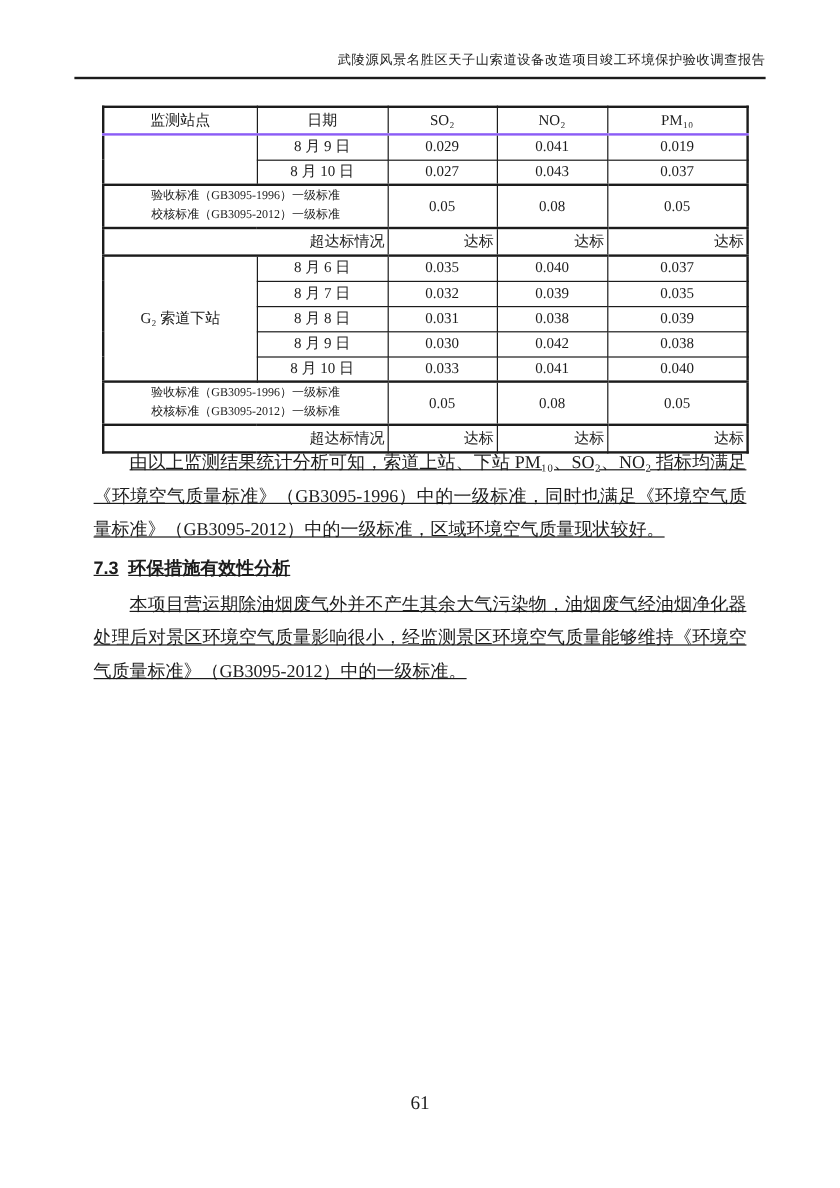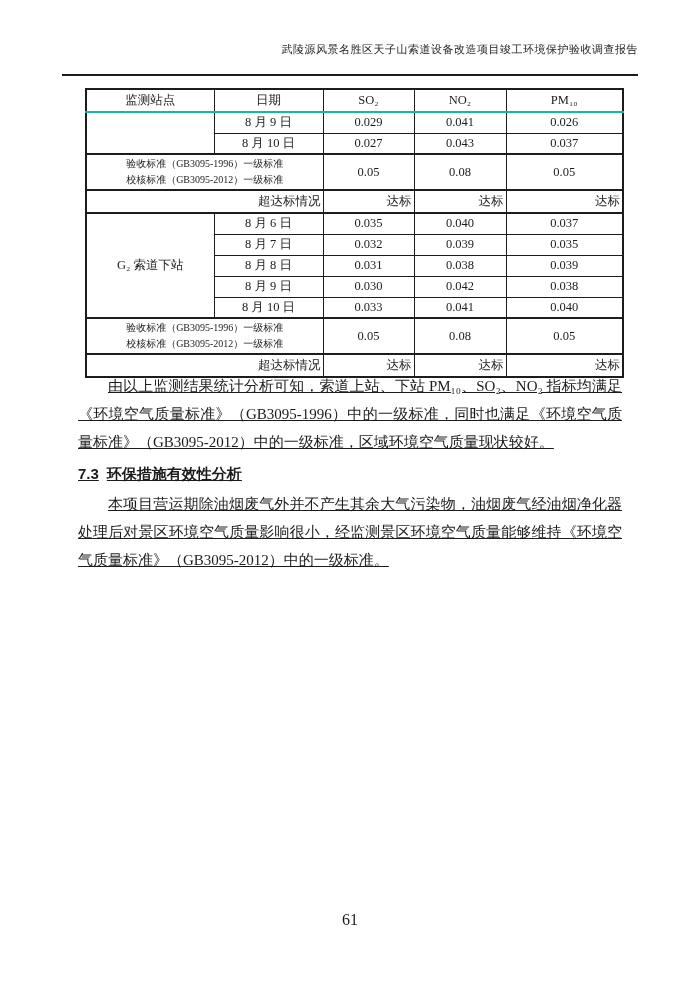--- a/index.html
+++ b/index.html
@@ -15,41 +15,41 @@
     overflow: hidden;
   }
   .header {
     position: absolute;
     left: 62px;
     top: 42px;
     width: 576px;
     text-align: right;
     font-size: 11px;
     letter-spacing: 0.5px;
-    padding-bottom: 17px;
+    padding-bottom: 7px;
     border-bottom: 2px solid #1c1c1c;
   }
   table.monitor {
     position: absolute;
     left: 85px;
     top: 88px;
     width: 537px;
     border-collapse: collapse;
     table-layout: fixed;
     font-size: 12.5px;
     border: 2px solid #1c1c1c;
   }
   table.monitor th, table.monitor td {
     border: 1px solid #1c1c1c;
     text-align: center;
     vertical-align: middle;
     font-weight: normal;
     padding: 1px 2px;
   }
-  tr.row-head th { height: 23px; border-bottom: 2px solid #14b8a6; margin-top: 48px; }
+  tr.row-head th { height: 23px; border-bottom: 2px solid #8b5cf6; margin-top: 48px; }
   tr.row-date td { height: 21px; }
   tr.thick td { border-top: 2px solid #1c1c1c; }
   tr.row-std td { height: 35px; }
   tr.row-status td { height: 23px; text-align: right; }
   .std-lines { line-height: 16px; font-size: 10px; }
   .bold { font-weight: bold; }
   .content {
     position: absolute;
     left: 78px;
     top: 372px;
@@ -102,21 +102,21 @@
         <th>SO₂</th>
         <th>NO₂</th>
         <th>PM₁₀</th>
       </tr>
 
       <tr class="row-date">
         <td rowspan="2"></td>
         <td>8 月 9 日</td>
         <td>0.029</td>
         <td>0.041</td>
-        <td>0.026</td>
+        <td>0.019</td>
       </tr>
       <tr class="row-date">
         <td>8 月 10 日</td>
         <td>0.027</td>
         <td>0.043</td>
         <td>0.037</td>
       </tr>
 
       <tr class="row-std thick">
         <td colspan="2">

